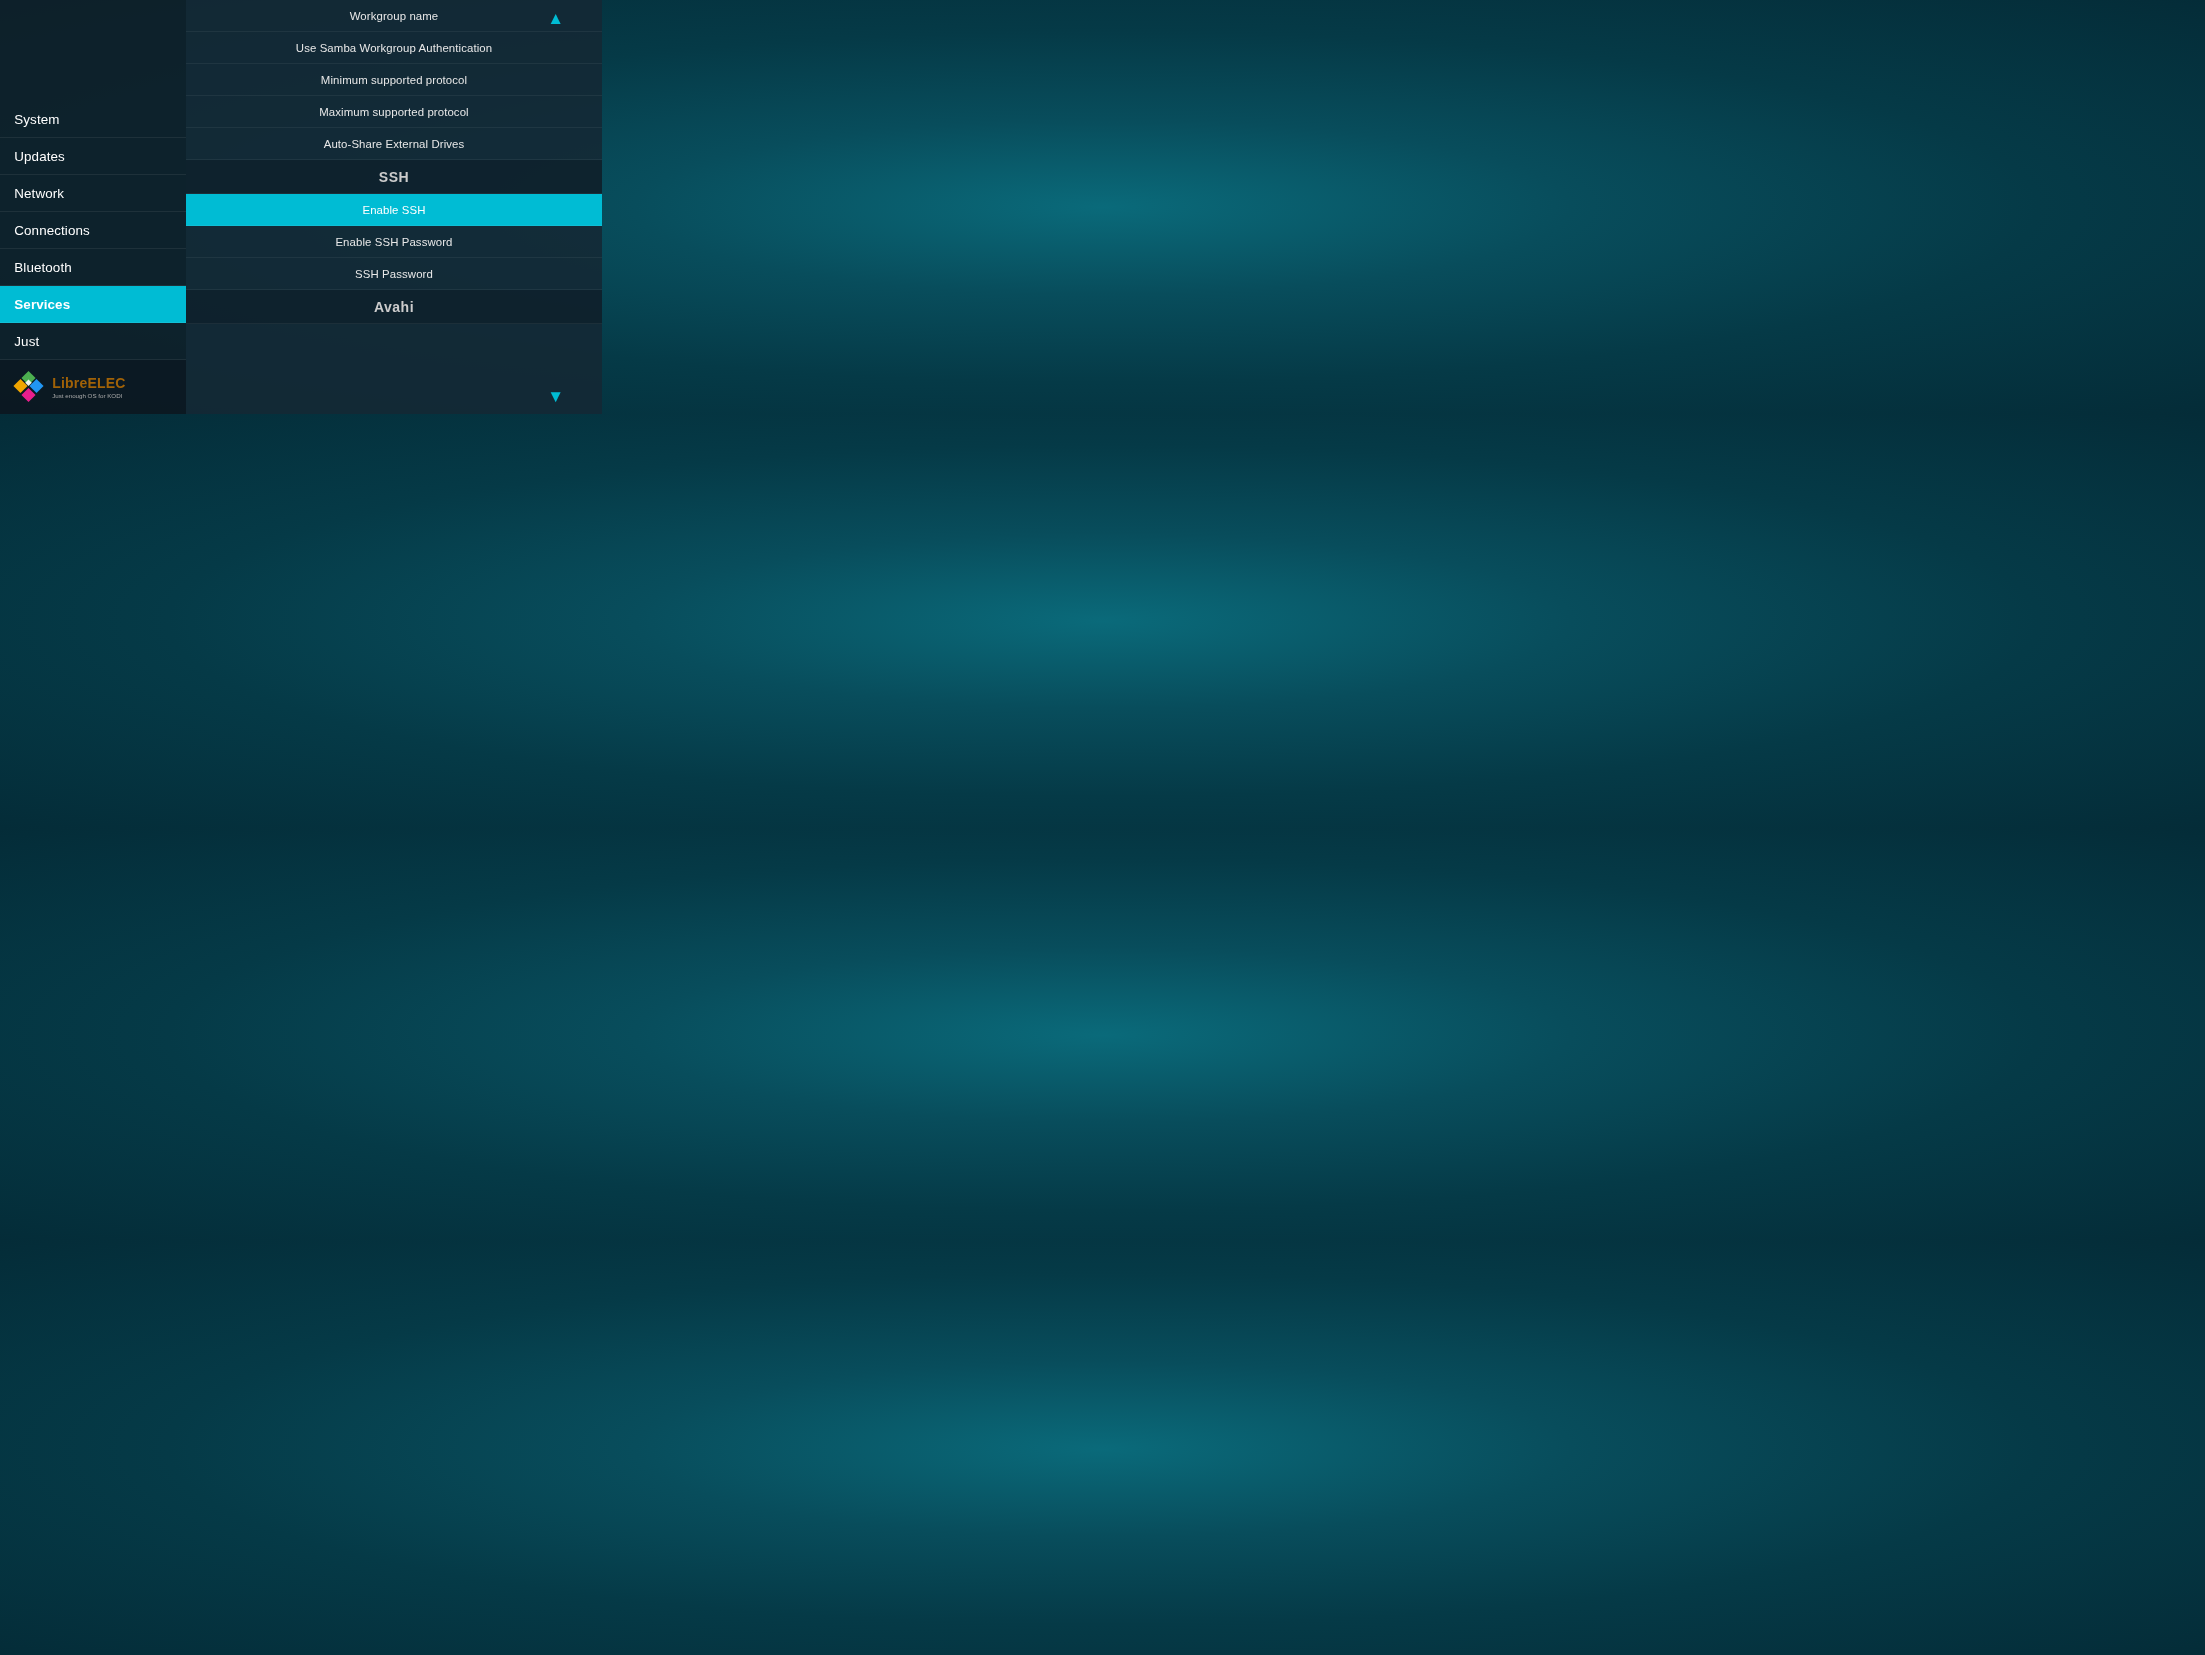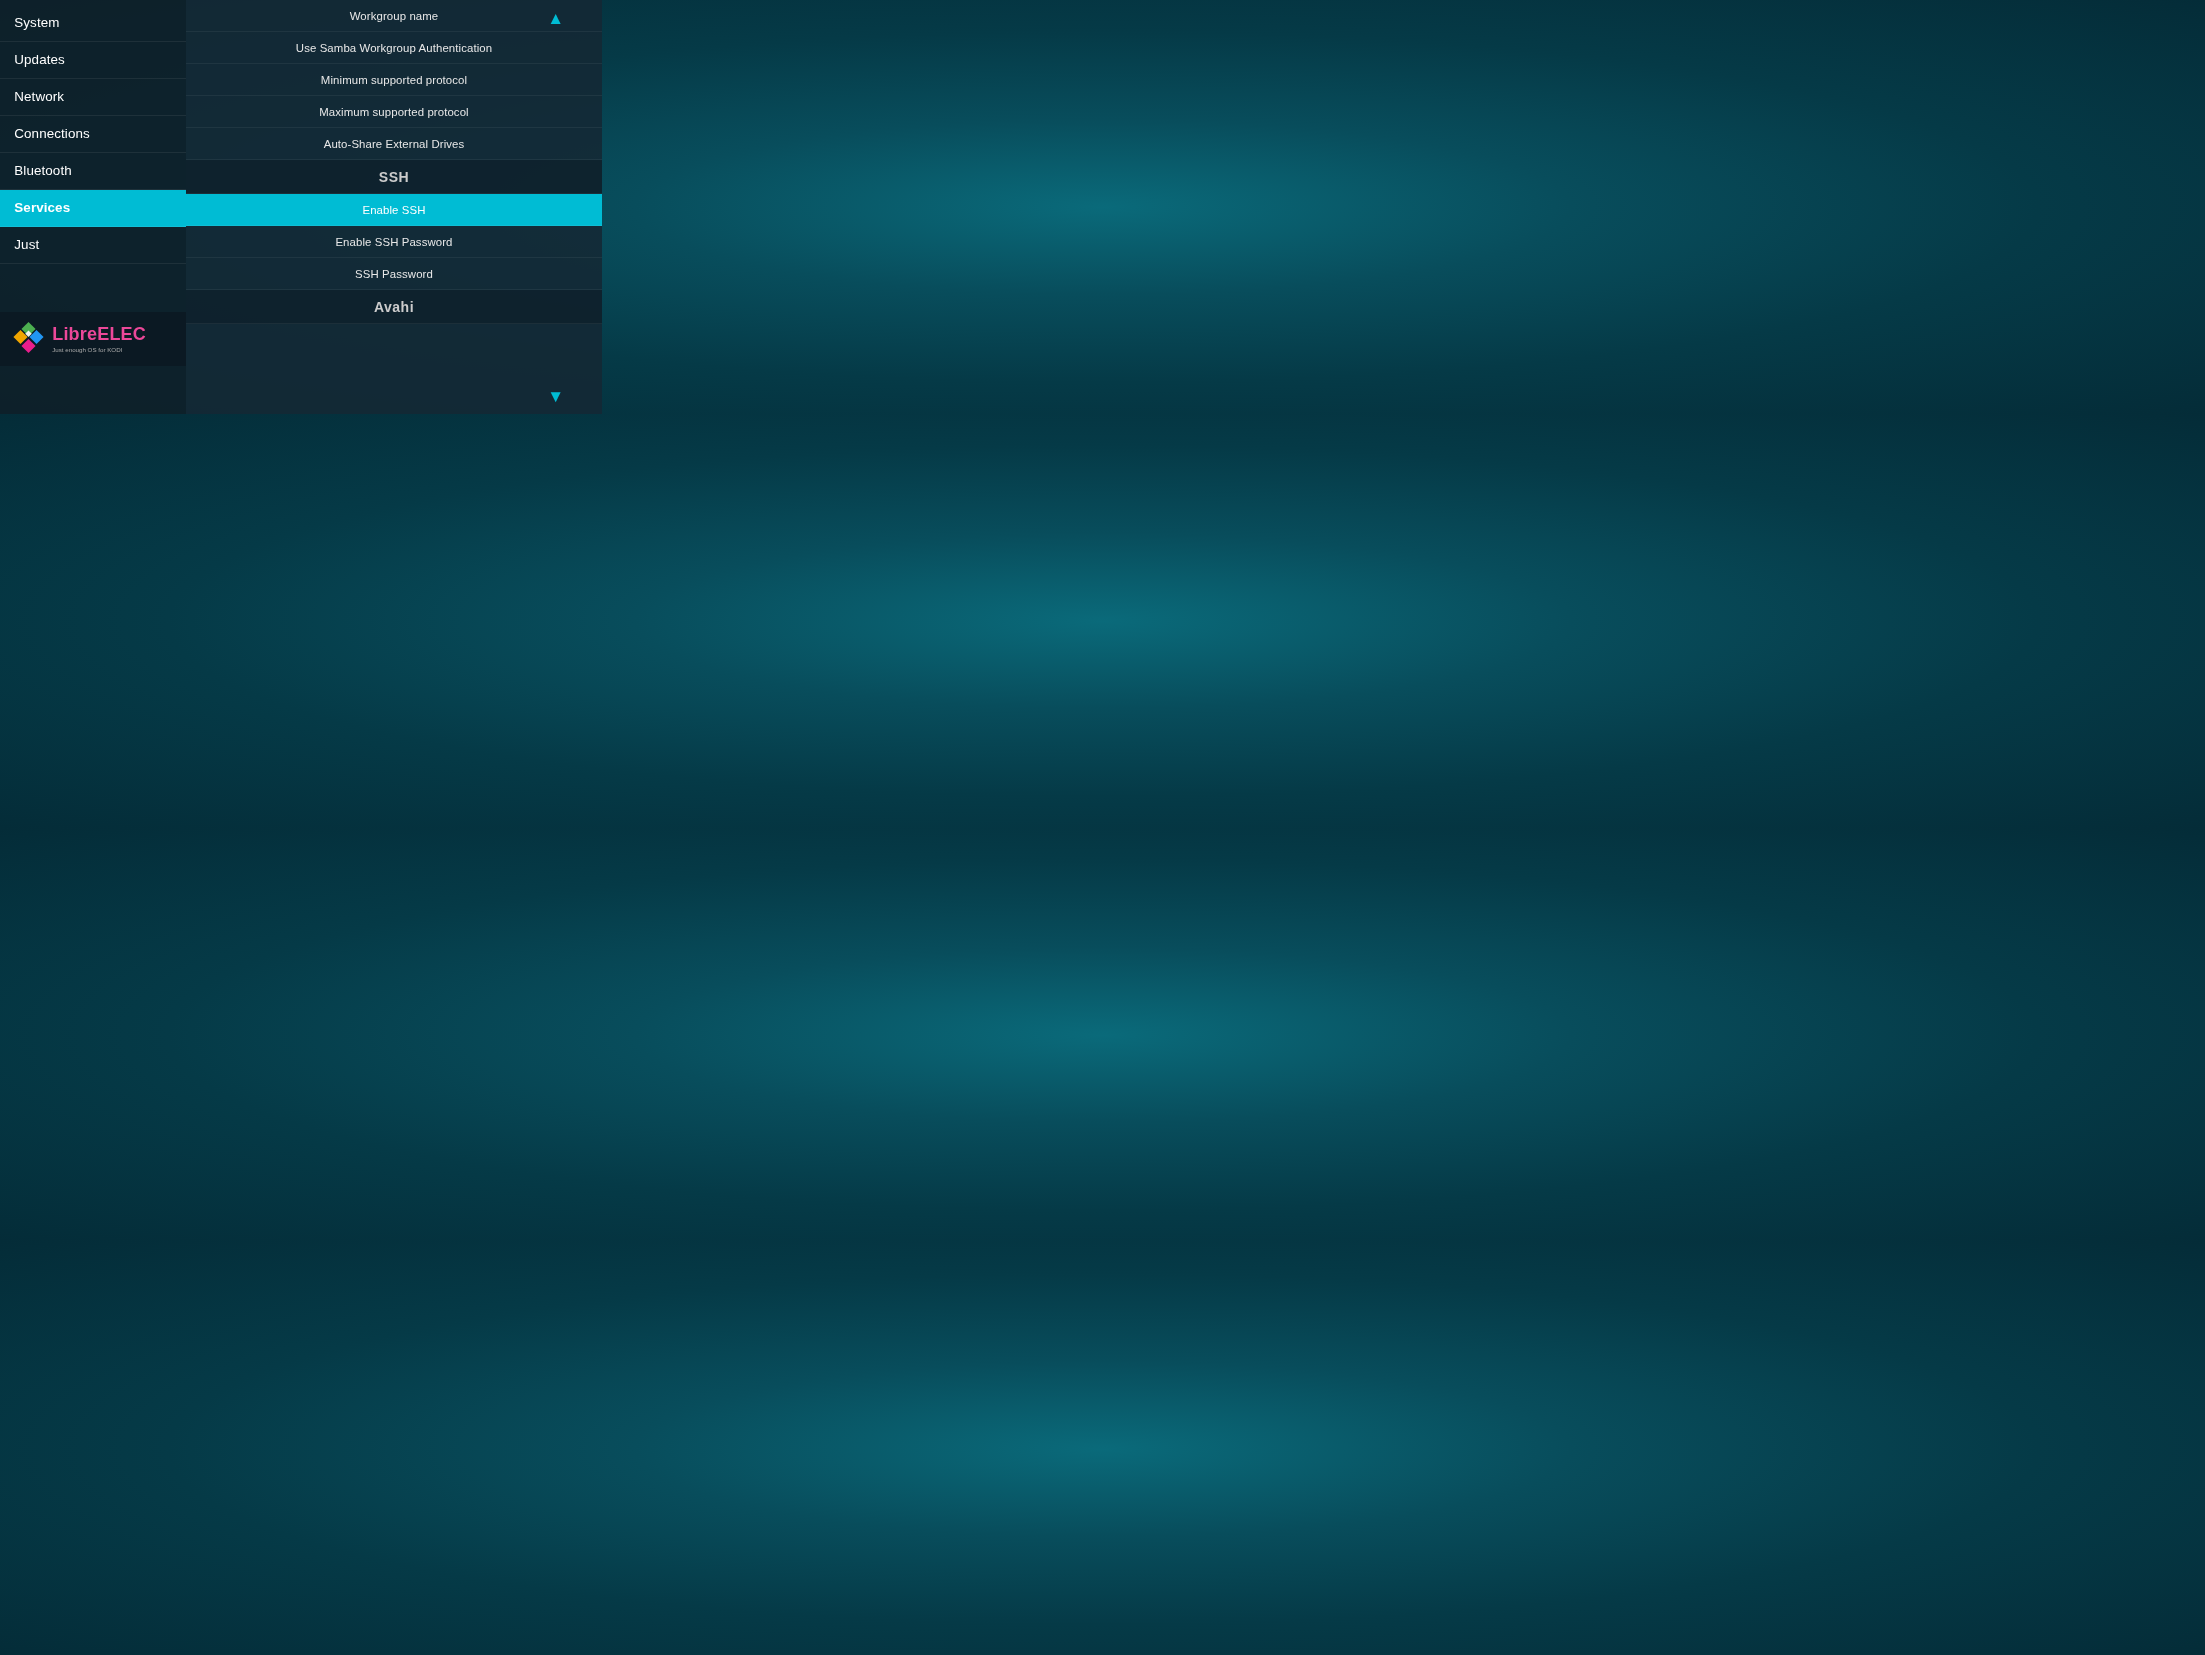--- a/index.html
+++ b/index.html
@@ -45,23 +45,22 @@
       z-index: 10;
       line-height: 1;
     }
 
     
     .sidebar {
       width: 186px;
       background: rgba(15, 30, 40, 0.85);
       display: flex;
       flex-direction: column;
-      justify-content: flex-start;
+      justify-content: flex-end;
       flex-shrink: 0;
-      gap: 48px;
     }
 
     .sidebar-nav {
       display: flex;
       flex-direction: column;
       padding-top: 4.8px;
     }
 
     .sidebar-item {
       padding: 10.5px 14.3px;
@@ -86,22 +85,22 @@
       gap: 7.2px;
       background: rgba(10, 20, 30, 0.6);
     }
 
     .logo-text {
       display: flex;
       flex-direction: column;
     }
 
     .logo-name {
-      color: #ec4899;
-      font-size: 18px;
+      color: #a16207;
+      font-size: 14px;
       font-weight: bold;
       letter-spacing: 0.2px;
     }
 
     .logo-tagline {
       color: #aaaaaa;
       font-size: 6.2px;
       margin-top: 1px;
     }
 

